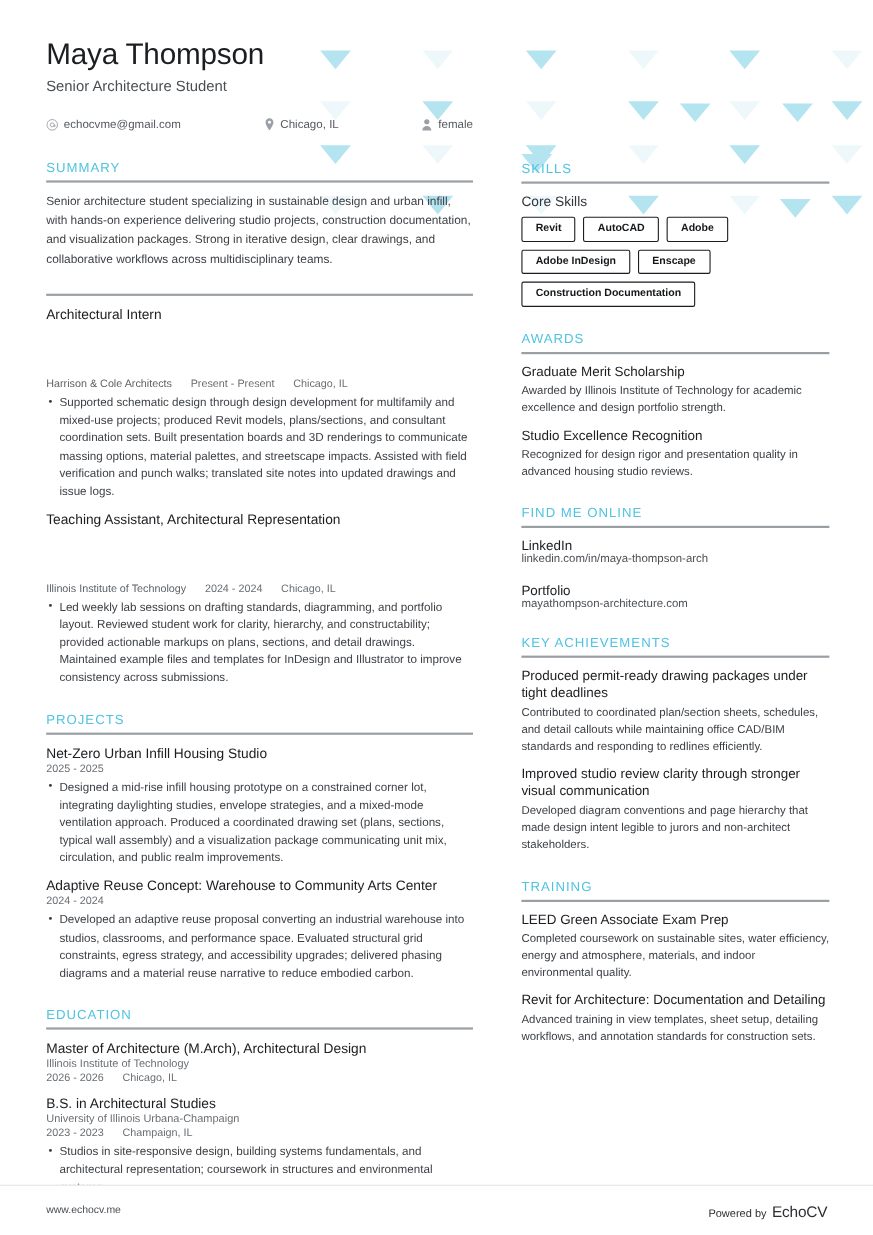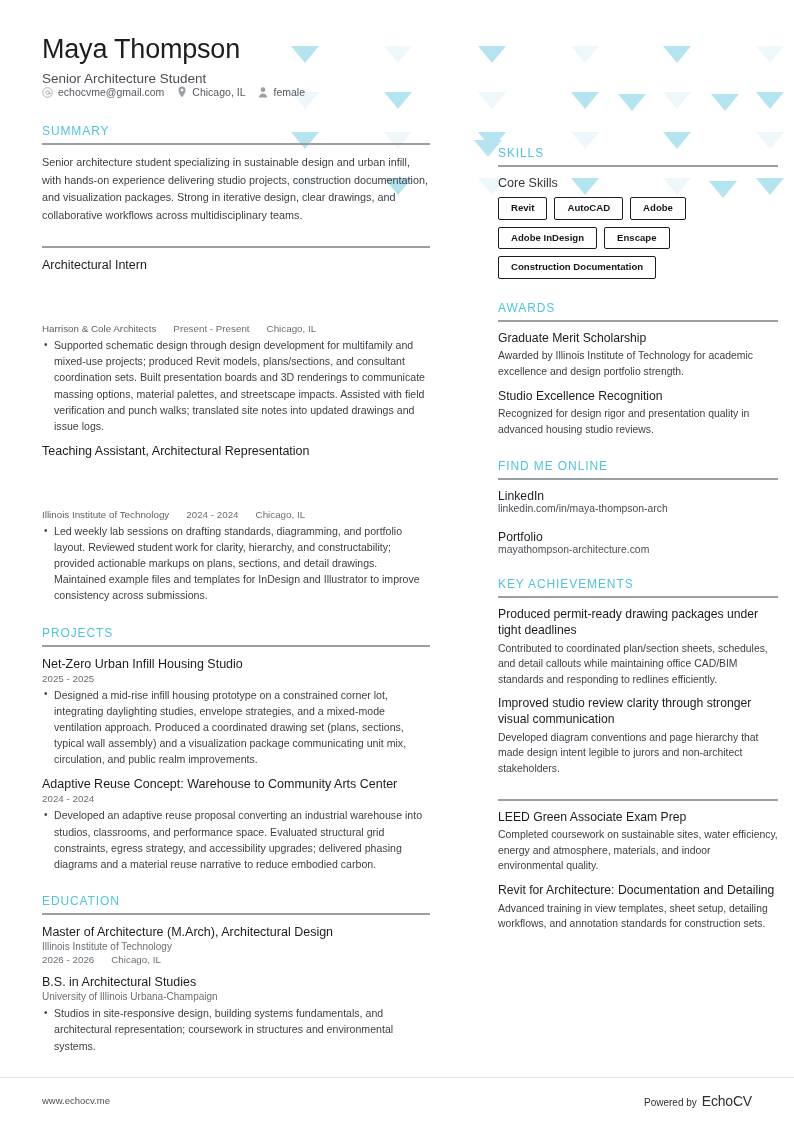--- a/index.html
+++ b/index.html
@@ -34,21 +34,21 @@
     border-top: 17px solid #b3e4f0;
   }
   .tri.faint { border-top-color: #eef8fb; }
 
   
   .content {
     position: relative;
     z-index: 2;
     display: flex;
     padding: 34px 42px 0 42px;
-    gap: 68px;
+    gap: 44px;
   }
   .col-left { width: 388px; flex: none; }
   .col-right { width: 280px; flex: none; padding-top: 112px; }
 
   
   .name {
     font-size: 27px;
     font-weight: 400;
     letter-spacing: -0.2px;
     color: #1b1d20;
@@ -58,23 +58,24 @@
   .headline {
     font-size: 13.5px;
     color: #4a4f55;
     margin-top: 6px;
     font-weight: 400;
   }
   .contact-row {
     display: flex;
     align-items: center;
     gap: 13px;
-    margin-top: 0;
+    margin-top: 21px;
     font-size: 10.5px;
     color: #55595e;
+    justify-content: space-between;
   }
   .contact-item { display: flex; align-items: center; gap: 5px; white-space: nowrap; }
   .contact-item svg { display: block; flex: none; }
 
   
   .section { margin-top: 22px; }
   .section:first-child { margin-top: 0; }
   .sec-title {
     font-size: 12px;
     letter-spacing: 0.9px;
@@ -339,20 +340,24 @@
             <div class="e-sub">Illinois Institute of Technology</div>
             <div class="e-meta">
               <span>2026  -  2026</span>
               <span>Chicago, IL</span>
             </div>
           </div>
 
           <div class="entry">
             <div class="e-title">B.S. in Architectural Studies</div>
             <div class="e-sub">University of Illinois Urbana-Champaign</div>
+            <div class="e-meta">
+              <span>2023  -  2023</span>
+              <span>Champaign, IL</span>
+            </div>
             <ul class="bullets">
               <li>Studios in site-responsive design, building systems fundamentals, and architectural representation; coursework in structures and environmental systems.</li>
             </ul>
           </div>
 
         </div>
       </div>
 
     </div>
 
@@ -413,20 +418,21 @@
             <div class="r-desc">Contributed to coordinated plan/section sheets, schedules, and detail callouts while maintaining office CAD/BIM standards and responding to redlines efficiently.</div>
           </div>
           <div class="rblock">
             <div class="r-title">Improved studio review clarity through stronger visual communication</div>
             <div class="r-desc">Developed diagram conventions and page hierarchy that made design intent legible to jurors and non-architect stakeholders.</div>
           </div>
         </div>
       </div>
 
       <div class="section">
+        <div class="sec-title">TRAINING</div>
         <div class="sec-rule"></div>
         <div class="sec-body">
           <div class="rblock">
             <div class="r-title">LEED Green Associate Exam Prep</div>
             <div class="r-desc">Completed coursework on sustainable sites, water efficiency, energy and atmosphere, materials, and indoor environmental quality.</div>
           </div>
           <div class="rblock">
             <div class="r-title">Revit for Architecture: Documentation and Detailing</div>
             <div class="r-desc">Advanced training in view templates, sheet setup, detailing workflows, and annotation standards for construction sets.</div>
           </div>

